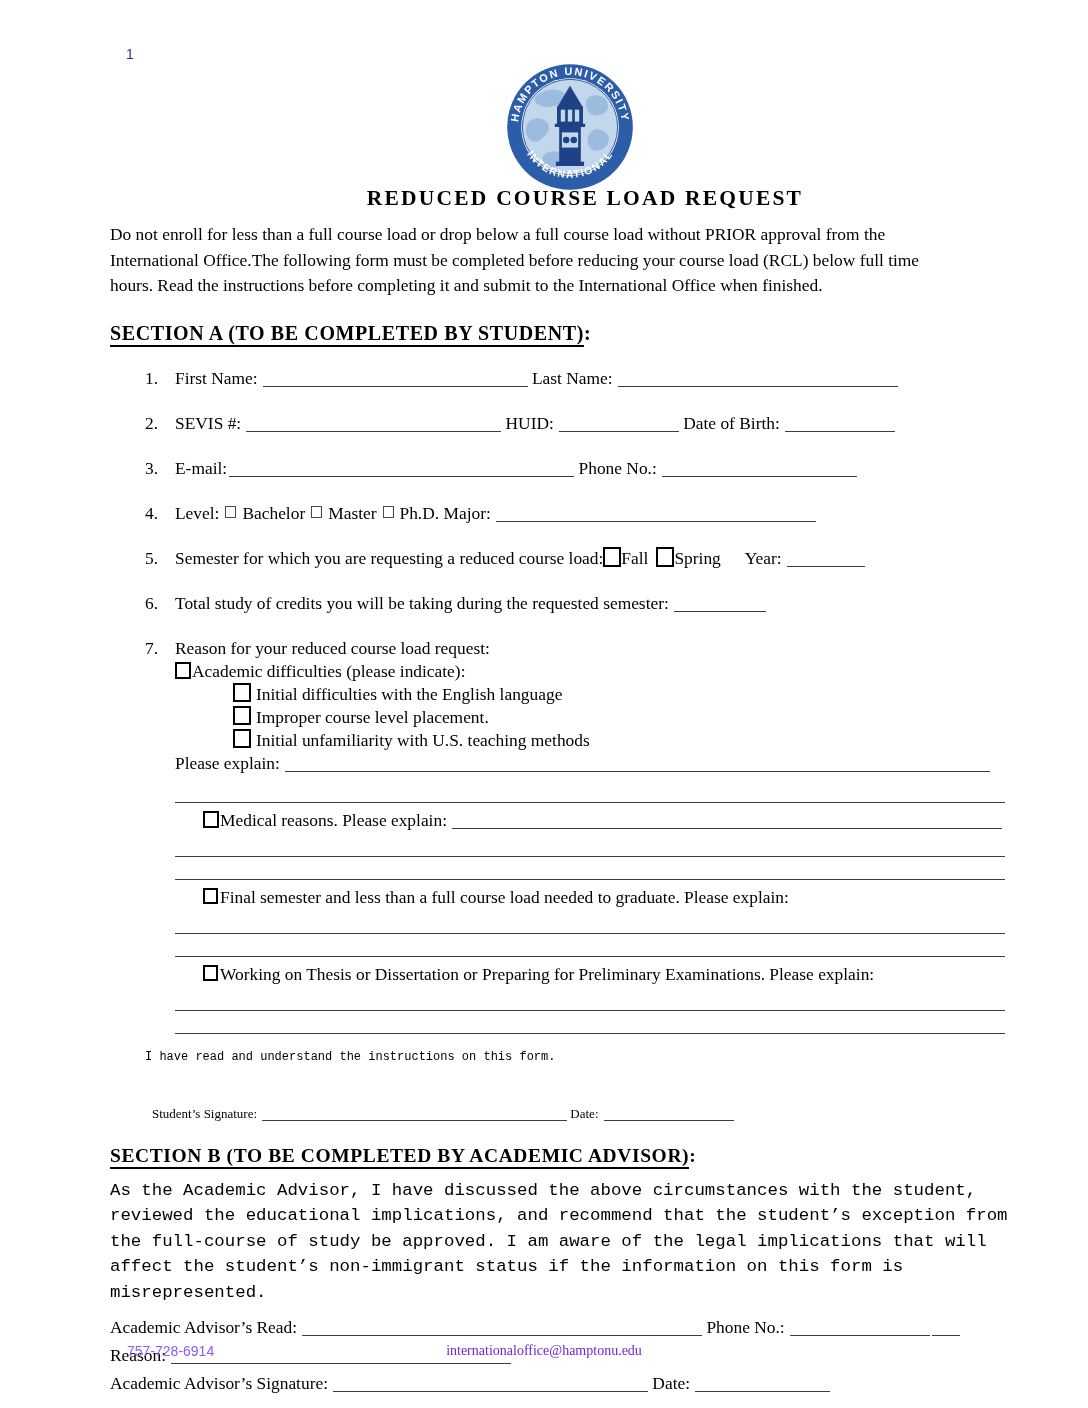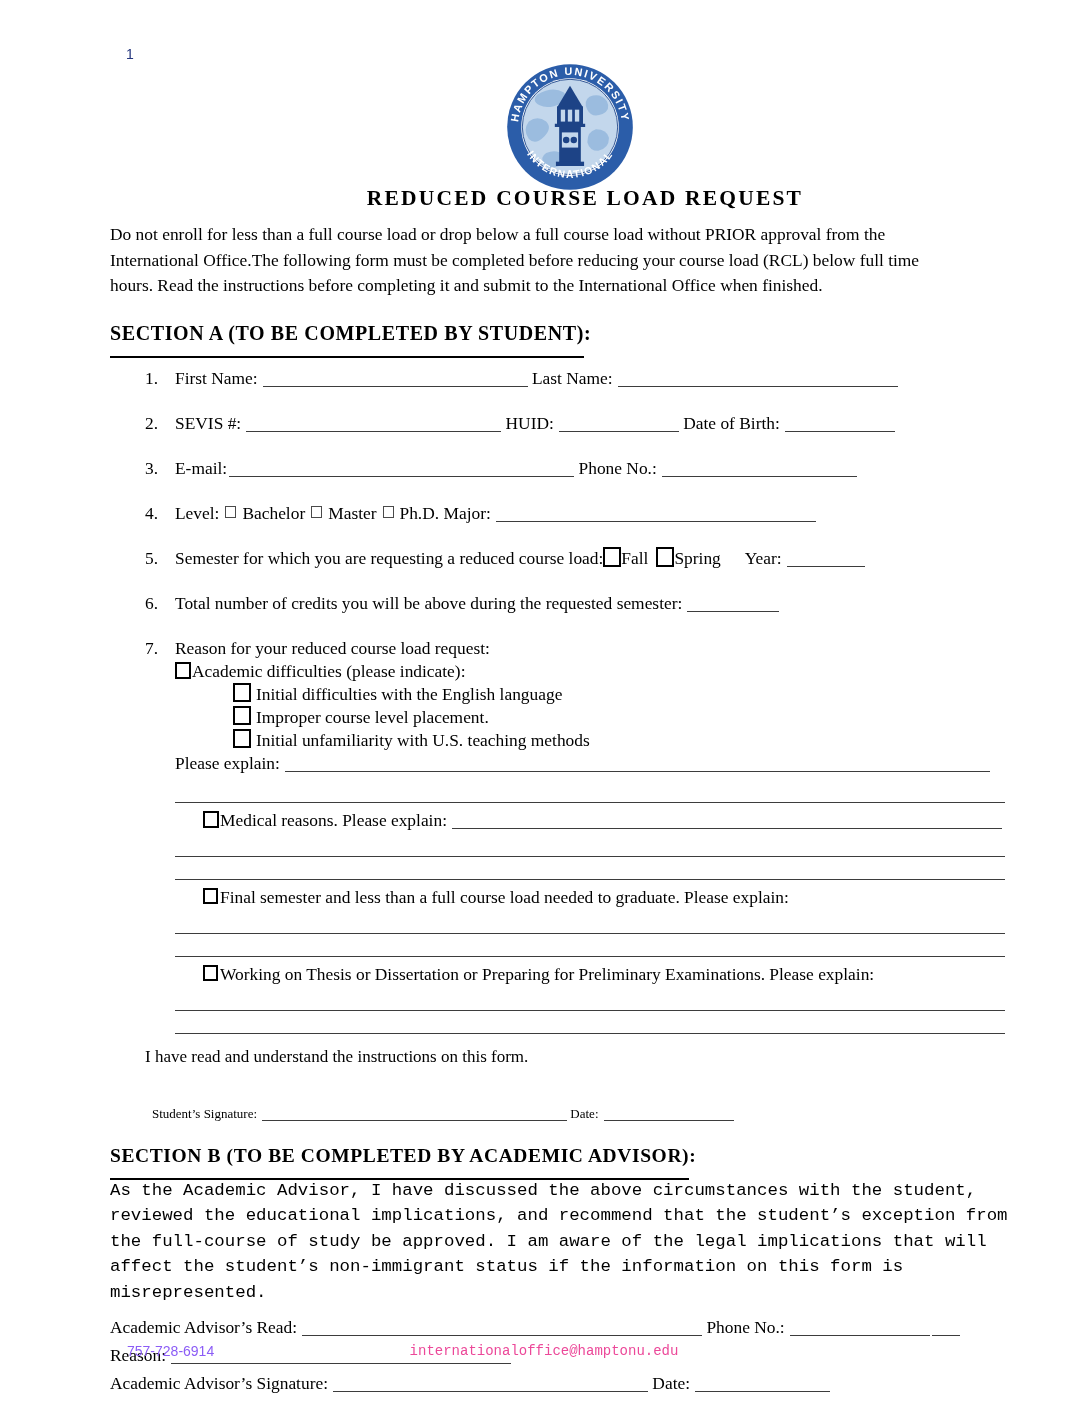--- a/index.html
+++ b/index.html
@@ -12,21 +12,21 @@
     font-family:"Liberation Sans", sans-serif; font-size:14px; color:#24357d;
   }
   .logo { position:absolute; top:62px; left:505px; width:130px; height:130px; }
   .title {
     position:absolute; top:186px; left:0; width:1170px; text-align:center;
     font-size:21.5px; font-weight:bold; letter-spacing:2.2px; margin:0;
   }
   .content { position:absolute; top:222px; left:0; width:1088px; }
   .intro { margin:0 0 0 110px; width:856px; font-size:17.4px; line-height:25.5px; }
   .sec-head { margin:23px 0 0 110px; font-size:20px; font-weight:bold; letter-spacing:0.6px; }
-  .sec-head .u { border-bottom:2.2px solid #000; padding-bottom:12px; }
+  .sec-head .u { border-bottom:2.2px solid #000; padding-bottom:1px; }
   .sec-head.b { font-size:19.5px; margin-top:19px; }
   .para-b { margin:11px 0 0 110px; width:905px; font-size:17.4px; line-height:25.5px;font-family:Liberation Mono, monospace; }
 
   .item { margin:21px 0 0 145px; font-size:17.4px; line-height:24px; white-space:nowrap; }
   .num { display:inline-block; width:30px; }
   .s1 { margin:0 0 0 175px; font-size:17.4px; line-height:23px; white-space:nowrap; }
   .s2 { margin:0 0 0 233px; font-size:17.4px; line-height:23px; white-space:nowrap; }
   .lrow { margin:0 0 0 175px; line-height:23px; white-space:nowrap; }
   .mt3 { margin-top:3px;padding-left:28px; } .mt5 { margin-top:5px; } .mt8 { margin-top:8px; }
 
@@ -41,32 +41,32 @@
   .w705{width:705px}.w830{width:830px}.w550{width:550px}.w305{width:305px}.w130{width:130px}
   .w400{width:400px}.w140{width:140px}.w28{width:28px}.w340{width:340px}.w315{width:315px}.w135{width:135px}
 
   .cb { display:inline-block; background:#fff; border:2px solid #000; }
   .cb-4 { width:9px; height:10px; border:1px solid #4a4a4a; vertical-align:1px; margin:0 6px 0 6px; }
   .cb-5 { width:14px; height:16px; vertical-align:-3px; }
   .cb-a { width:12px; height:13px; vertical-align:-2px; margin-right:1px; }
   .cb-s { width:14px; height:15px; vertical-align:-2px; margin-right:5px; }
   .cb-f { width:11px; height:12px; vertical-align:-1px; margin-right:2px; }
 
-  .ack { margin:8px 0 0 145px; font-size:17px; line-height:24px; }
+  .ack { margin:8px 0 0 145px; font-size:12px; line-height:24px;font-family:Liberation Mono, monospace; }
   .sig-row { margin:33px 0 0 152px; font-size:13px; line-height:24px; white-space:nowrap; }
   .adv-row { margin:4px 0 0 110px; font-size:17.4px; line-height:24px; white-space:nowrap; }
   .adv-row.first { margin-top:10px; }
 
   .footer-phone {
     position:absolute; top:1343px; left:127px;
     font-family:"Liberation Sans", sans-serif; font-size:14px; color:#8b5cf6;
   }
   .footer-email {
     position:absolute; top:1343px; left:0; width:1088px; text-align:center;
-    font-family:Liberation Mono, monospace; font-size:14px; color:#ec4899;
+    font-family:Liberation Serif, serif; font-size:14px; color:#6d28d9;
   }
 </style>
 </head>
 <body>
 
 <div class="page">
 
   <div class="pageno">1</div>
 
   <div class="logo">
@@ -134,21 +134,21 @@
     <div class="item">
       <span class="num">4.</span><span>Level:</span><span class="cb cb-4"></span><span>Bachelor</span><span class="cb cb-4"></span><span>Master</span><span class="cb cb-4"></span><span>Ph.D.</span>
       <span>Major:</span><span class="ln w320"></span>
     </div>
 
     <div class="item">
       <span class="num">5.</span><span>Semester for which you are requesting a reduced course load:</span><span class="cb cb-5"></span><span>Fall</span><span class="gap8"></span><span class="cb cb-5"></span><span>Spring</span><span class="gap24"></span><span>Year:</span><span class="ln w78"></span>
     </div>
 
     <div class="item">
-      <span class="num">6.</span><span>Total number of credits you will be above during the requested semester:</span><span class="ln w92"></span>
+      <span class="num">6.</span><span>Total study of credits you will be taking during the requested semester:</span><span class="ln w92"></span>
     </div>
 
     <div class="item">
       <span class="num">7.</span><span>Reason for your reduced course load request:</span>
     </div>
     <div class="s1">
       <span class="cb cb-a"></span><span>Academic difficulties (please indicate):</span>
     </div>
     <div class="s2">
       <span class="cb cb-s"></span><span>Initial difficulties with the English language</span>

